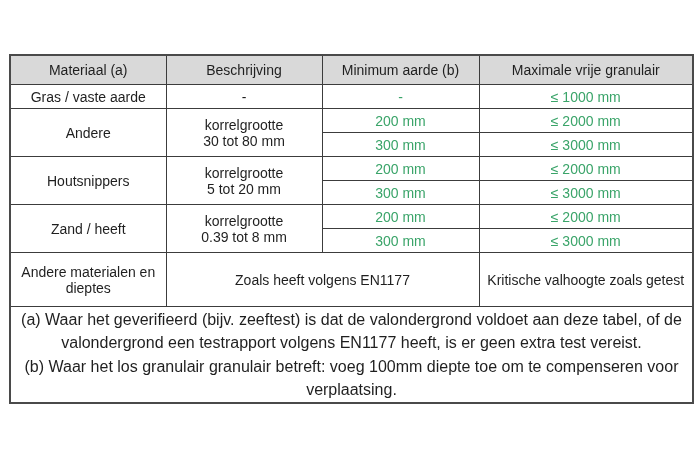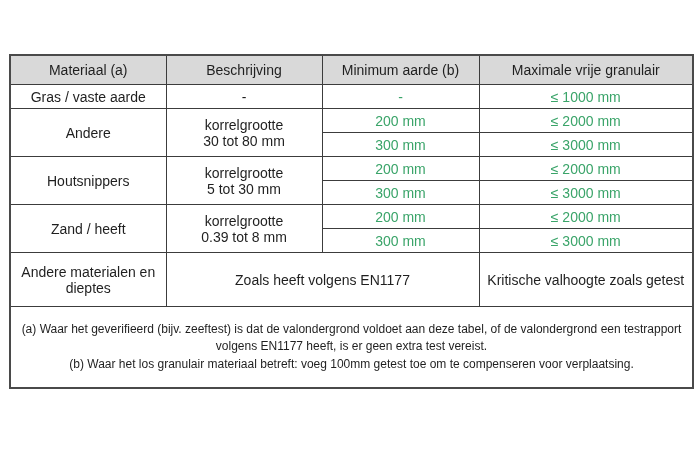--- a/index.html
+++ b/index.html
@@ -52,21 +52,21 @@
   .green { color: var(--value-green, #3aa469); }
   td.notes {
     text-align: left;
     vertical-align: top;
     padding: 4px 8px 4px 7px;
     height: 78px;
   }
   td.notes p {
     margin: 0;
     line-height: 1.46;
-    font-size: 12px;
+    font-size: 16px;
   }
 </style>
 </head>
 <body>
 
 <div class="page">
   <table class="impact-table">
     <colgroup>
       <col style="width:156px">
       <col style="width:156px">
@@ -95,21 +95,21 @@
         <td class="green">200 mm</td>
         <td class="green">≤ 2000 mm</td>
       </tr>
       <tr class="subrow">
         <td class="green">300 mm</td>
         <td class="green">≤ 3000 mm</td>
       </tr>
 
       <tr class="subrow">
         <td class="left" rowspan="2">Houtsnippers</td>
-        <td rowspan="2"><span>korrelgrootte</span><br><span>5 tot 30 mm</span></td>
+        <td rowspan="2"><span>korrelgrootte</span><br><span>5 tot 20 mm</span></td>
         <td class="green">200 mm</td>
         <td class="green">≤ 2000 mm</td>
       </tr>
       <tr class="subrow">
         <td class="green">300 mm</td>
         <td class="green">≤ 3000 mm</td>
       </tr>
 
       <tr class="subrow">
         <td class="left" rowspan="2">Zand / heeft</td>
@@ -124,18 +124,18 @@
 
       <tr class="row-andere">
         <td class="left">Andere materialen en dieptes</td>
         <td colspan="2">Zoals heeft volgens EN1177</td>
         <td>Kritische valhoogte zoals getest</td>
       </tr>
 
       <tr>
         <td colspan="4" class="notes">
           <p>(a) Waar het geverifieerd (bijv. zeeftest) is dat de valondergrond voldoet aan deze tabel, of de valondergrond een testrapport volgens EN1177 heeft, is er geen extra test vereist.</p>
-          <p>(b) Waar het los granulair materiaal betreft: voeg 100mm getest toe om te compenseren voor verplaatsing.</p>
+          <p>(b) Waar het los granulair granulair betreft: voeg 100mm diepte toe om te compenseren voor verplaatsing.</p>
         </td>
       </tr>
     </tbody>
   </table>
 </div>
 
 </body></html>

